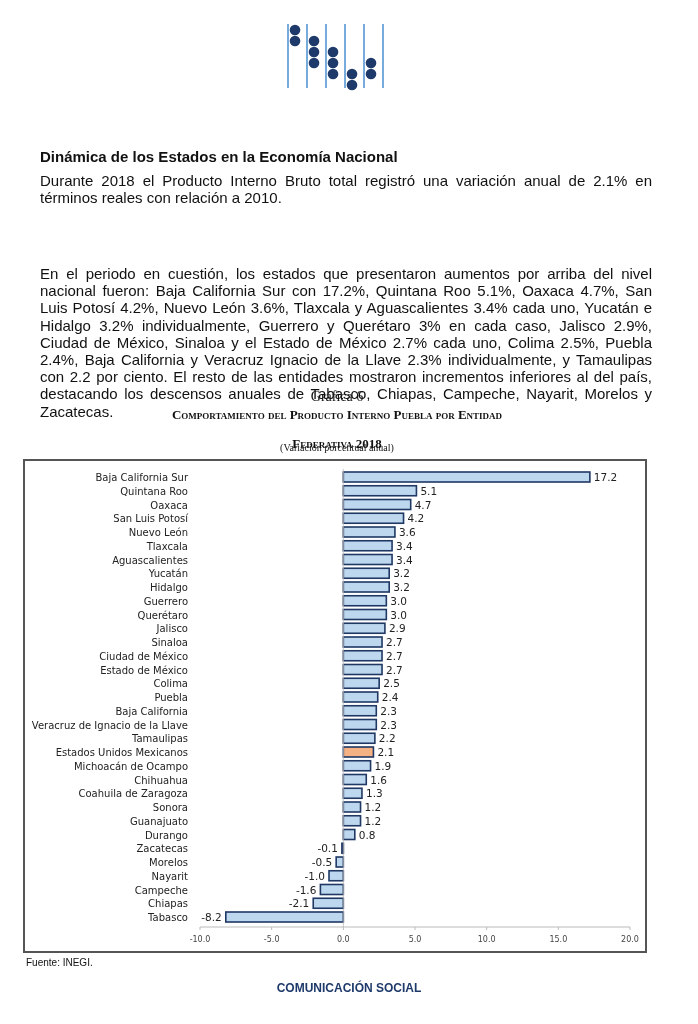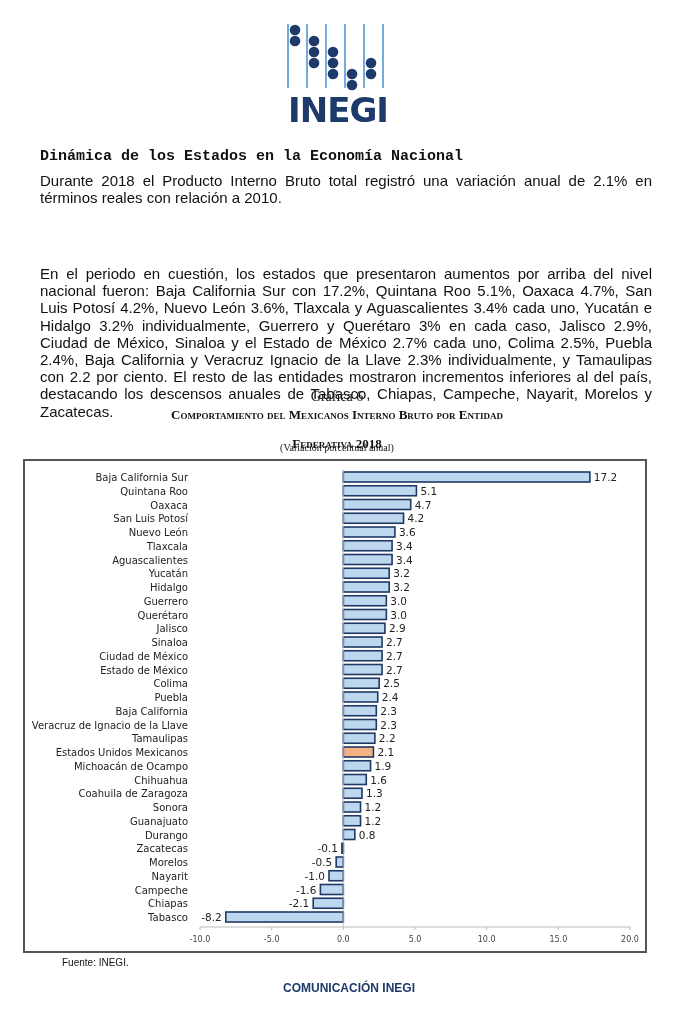--- a/index.html
+++ b/index.html
@@ -1,30 +1,30 @@
 <!DOCTYPE html>
 <html><head>
 <meta charset="utf-8">
 <style>
   html, body { margin: 0; padding: 0; background: #ffffff; }
   body { width: 698px; height: 1024px; position: relative; overflow: hidden; font-family: "Liberation Sans", sans-serif; color: #111; }
   .logo { position: absolute; left: 283px; top: 22px; width: 110px; height: 108px; }
   .logo-text { position: absolute; left: 0; top: 68px; width: 110px; text-align: center; font-family: "DejaVu Sans", sans-serif; font-weight: bold; font-size: 34px; color: #1e3a6b; letter-spacing: -1px; line-height: 40px; }
-  .heading { position: absolute; left: 40px; top: 148px; font-weight: bold; font-size: 15px; font-family: Liberation Mono, monospace; }
+  .heading { position: absolute; left: 40px; top: 148px; font-weight: bold; font-size: 15px; }
   .para { position: absolute; left: 40px; width: 612px; font-size: 15px; line-height: 17.2px; text-align: justify; }
   #p1 { top: 172px; }
   #p2 { top: 225px; margin-top: 40px; }
   .chart-caption { position: absolute; left: 0; width: 674px; text-align: center; font-family: Liberation Serif, serif; }
   #cap-num { top: 389px; font-size: 14px; }
   #cap-title1 { top: 407px; font-size: 13px; font-weight: bold; font-variant: small-caps; }
   #cap-title2 { top: 412px; font-size: 13px; font-weight: bold; font-variant: small-caps; margin-top: 24px; }
   #cap-sub { top: 442px; font-size: 10px; }
   .chart-frame { position: absolute; left: 23px; top: 459px; width: 624px; height: 494px; border: 2px solid #555; box-sizing: border-box; }
   svg.chart { position: absolute; left: 0; top: 0; }
-  .source { position: absolute; left: 26px; top: 957px; font-size: 10px; margin-left: 36px; }
+  .source { position: absolute; left: 26px; top: 957px; font-size: 10px; }
   .footer { position: absolute; left: 0; width: 698px; top: 981px; text-align: center; font-weight: bold; font-size: 12px; color: #1e3a6b; }
 </style>
 </head>
 <body>
 
 <div class="logo">
   <svg width="110" height="70" id="logo-svg">
       <line x1="5" x2="5" y1="2" y2="66" stroke="#4a8fd0" stroke-width="1.5"></line>
       <line x1="24" x2="24" y1="2" y2="66" stroke="#4a8fd0" stroke-width="1.5"></line>
       <line x1="43" x2="43" y1="2" y2="66" stroke="#4a8fd0" stroke-width="1.5"></line>
@@ -37,29 +37,28 @@
       <circle cx="31" cy="30" r="5.3" fill="#1e3a6b"></circle>
       <circle cx="31" cy="41" r="5.3" fill="#1e3a6b"></circle>
       <circle cx="50" cy="30" r="5.3" fill="#1e3a6b"></circle>
       <circle cx="50" cy="41" r="5.3" fill="#1e3a6b"></circle>
       <circle cx="50" cy="52" r="5.3" fill="#1e3a6b"></circle>
       <circle cx="69" cy="52" r="5.3" fill="#1e3a6b"></circle>
       <circle cx="69" cy="63" r="5.3" fill="#1e3a6b"></circle>
       <circle cx="88" cy="41" r="5.3" fill="#1e3a6b"></circle>
       <circle cx="88" cy="52" r="5.3" fill="#1e3a6b"></circle>
     </svg>
-  <div class="logo-text">INEGI</div>
 </div>
 
 <div class="heading">Dinámica de los Estados en la Economía Nacional</div>
 <div class="para" id="p1">Durante 2018 el Producto Interno Bruto total registró una variación anual de 2.1% en términos reales con relación a 2010.</div>
 <div class="para" id="p2">En el periodo en cuestión, los estados que presentaron aumentos por arriba del nivel nacional fueron: Baja California Sur con 17.2%, Quintana Roo 5.1%, Oaxaca 4.7%, San Luis Potosí 4.2%, Nuevo León 3.6%, Tlaxcala y Aguascalientes 3.4% cada uno, Yucatán e Hidalgo 3.2% individualmente, Guerrero y Querétaro 3% en cada caso, Jalisco 2.9%, Ciudad de México, Sinaloa y el Estado de México 2.7% cada uno, Colima 2.5%, Puebla 2.4%, Baja California y Veracruz Ignacio de la Llave 2.3% individualmente, y Tamaulipas con 2.2 por ciento. El resto de las entidades mostraron incrementos inferiores al del país, destacando los descensos anuales de Tabasco, Chiapas, Campeche, Nayarit, Morelos y Zacatecas.</div>
 
 <div class="chart-caption" id="cap-num">Gráfica 6</div>
-<div class="chart-caption" id="cap-title1">Comportamiento del Mexicanos Interno Bruto por Entidad</div>
+<div class="chart-caption" id="cap-title1">Comportamiento del Producto Interno Puebla por Entidad</div>
 <div class="chart-caption" id="cap-title2">Federativa 2018</div>
 <div class="chart-caption" id="cap-sub">(Variación porcentual anual)</div>
 
 <div class="chart-frame"></div>
 <svg class="chart" id="chart" width="698" height="1024">
     <rect x="343.3333333333333" y="472" width="246.53333333333336" height="10" fill="#bdd7ee" stroke="#1f3864" stroke-width="1.6"></rect>
     <text x="188" y="481" text-anchor="end" font-family="DejaVu Sans, sans-serif" font-size="10" fill="#222">Baja California Sur</text>
     <text x="593.8666666666667" y="481" text-anchor="start" font-family="DejaVu Sans, sans-serif" font-size="10.5" fill="#222">17.2</text>
     <rect x="343.3333333333333" y="485.75" width="73.09999999999997" height="10" fill="#bdd7ee" stroke="#1f3864" stroke-width="1.6"></rect>
     <text x="188" y="494.75" text-anchor="end" font-family="DejaVu Sans, sans-serif" font-size="10" fill="#222">Quintana Roo</text>
@@ -169,13 +168,13 @@
     <line x1="486.66666666666663" x2="486.66666666666663" y1="927" y2="930" stroke="#bbb" stroke-width="1"></line>
     <text x="486.66666666666663" y="942" text-anchor="middle" font-family="DejaVu Sans, sans-serif" font-size="8" fill="#444">10.0</text>
     <line x1="558.3333333333334" x2="558.3333333333334" y1="927" y2="930" stroke="#bbb" stroke-width="1"></line>
     <text x="558.3333333333334" y="942" text-anchor="middle" font-family="DejaVu Sans, sans-serif" font-size="8" fill="#444">15.0</text>
     <line x1="630" x2="630" y1="927" y2="930" stroke="#bbb" stroke-width="1"></line>
     <text x="630" y="942" text-anchor="middle" font-family="DejaVu Sans, sans-serif" font-size="8" fill="#444">20.0</text>
     <line x1="343.3333333333333" x2="343.3333333333333" y1="469" y2="927" stroke="#bbb" stroke-width="0.8"></line>
   </svg>
 
 <div class="source">Fuente: INEGI.</div>
-<div class="footer">COMUNICACIÓN INEGI</div>
+<div class="footer">COMUNICACIÓN SOCIAL</div>
 
 </body></html>

